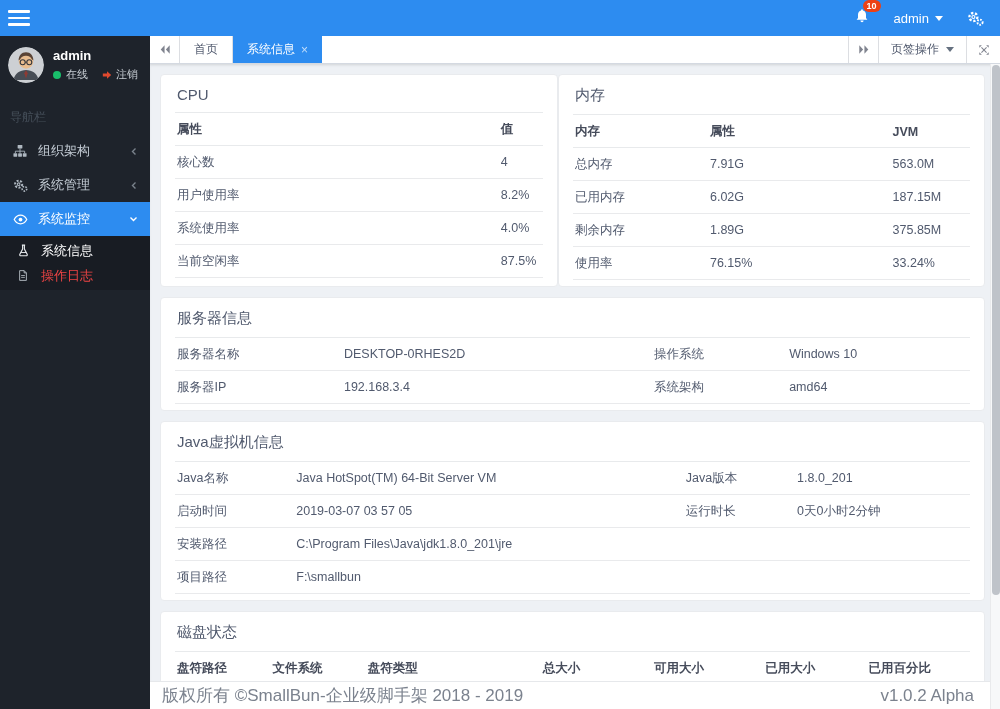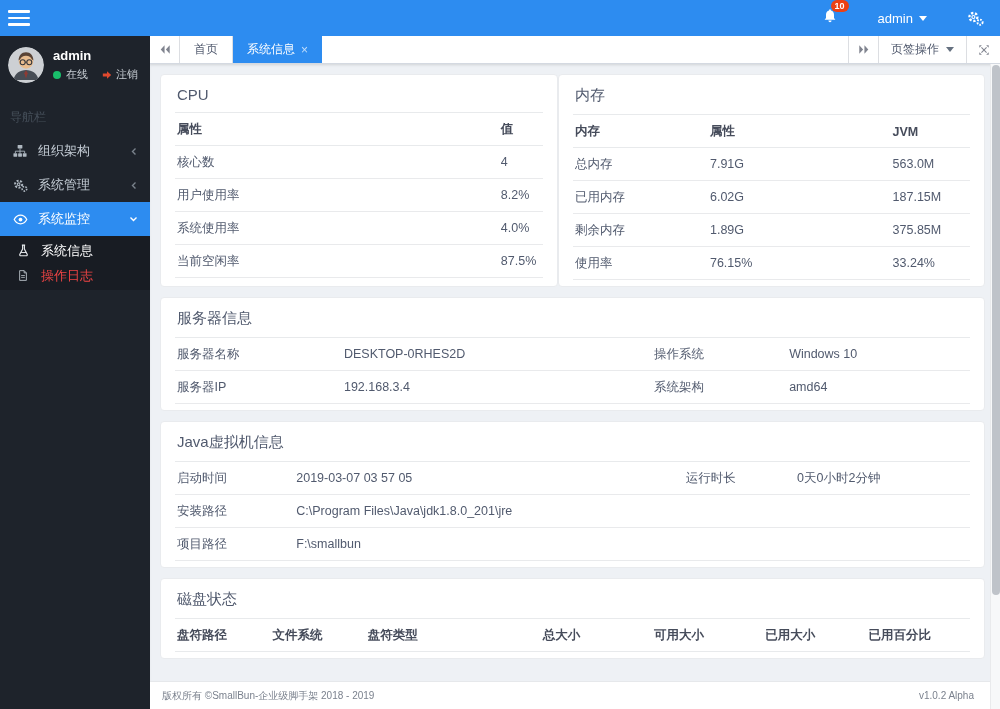--- a/index.html
+++ b/index.html
@@ -7,21 +7,21 @@
     font-family:"Liberation Sans","DejaVu Sans",sans-serif; background:#eef1f5; }
 
   
   .header { position:fixed; top:0; left:0; width:1000px; height:36px;
     background:#2d8cf0; display:flex; align-items:center; z-index:20; color:#fff; }
   .logo { flex:0 0 152px; padding-left:9px; font-size:15px; font-weight:bold;
     white-space:nowrap; letter-spacing:0; }
   .hamburger { width:22px; height:16px; margin-left:8px; display:flex;
     flex-direction:column; justify-content:space-between; cursor:pointer; }
   .hamburger span { display:block; height:2.6px; background:#fff; border-radius:1px; }
-  .header-right { margin-left:auto; display:flex; align-items:center; gap:40px; padding-right:16px; }
+  .header-right { margin-left:auto; display:flex; align-items:center; gap:24px; padding-right:16px; }
   .bell-wrap { position:relative; cursor:pointer; }
   .badge { position:absolute; top:-8px; left:9px; background:#ed4014; color:#fff;
     font-size:9px; font-weight:bold; line-height:12px; padding:0 4px; border-radius:8px; }
   .user-dd { display:flex; align-items:center; gap:6px; font-size:13px; cursor:pointer; }
   .caret { width:0; height:0; border-left:4px solid transparent; border-right:4px solid transparent;
     border-top:5px solid currentColor; display:inline-block; }
 
   
   .sidebar { position:fixed; top:36px; left:0; width:150px; height:673px;
     background:#1e232b; z-index:15; }
@@ -78,21 +78,21 @@
     border-bottom:1px solid #e8eaec; }
   table { width:calc(100% - 28px); margin:0 14px 6px 14px; border-collapse:collapse;
     font-size:12.5px; color:#515a6e; table-layout:fixed; }
   th { text-align:left; font-weight:bold; color:#464c5b; padding:8px 2px 7px 2px;
     border-bottom:1px solid #e8eaec; white-space:nowrap; }
   td { padding:7.5px 2px; border-bottom:1px solid #e9eaec; white-space:nowrap; overflow:hidden; }
 
   
   .footer { position:fixed; bottom:0; left:150px; right:0; height:28px; background:#fff;
     border-top:1px solid #e6e8eb; display:flex; align-items:center; justify-content:space-between;
-    padding:0 26px 0 12px; font-size:10px; color:#7b828e; z-index:16; }
+    padding:0 26px 0 12px; font-size:17px; color:#7b828e; z-index:16; }
 
   
   .scrollbar { position:fixed; top:64px; right:0; width:10px; bottom:0;
     background:#f7f8f9; border-left:1px solid #e9eaec; z-index:18; }
   .scroll-thumb { position:absolute; top:1px; left:1px; width:8px; height:530px;
     background:#bfc3c9; border-radius:4px; cursor:pointer; }
 
   .ico { display:inline-flex; }
 </style>
 </head>
@@ -373,20 +373,26 @@
   <div class="card full">
     <div class="card-title">Java虚拟机信息</div>
     <table>
       <colgroup>
           <col style="width:15%">
           <col style="width:49%">
           <col style="width:14%">
           <col style="width:22%">
         </colgroup>
       <tbody>
+          <tr>
+        <td>Java名称</td>
+            <td>Java HotSpot(TM) 64-Bit Server VM</td>
+        <td>Java版本</td>
+            <td>1.8.0_201</td>
+      </tr>
       <tr>
         <td>启动时间</td>
             <td>2019-03-07 03 57 05</td>
         <td>运行时长</td>
             <td>0天0小时2分钟</td>
       </tr>
       <tr>
         <td>安装路径</td>
             <td>C:\Program Files\Java\jdk1.8.0_201\jre</td>
         <td></td>

